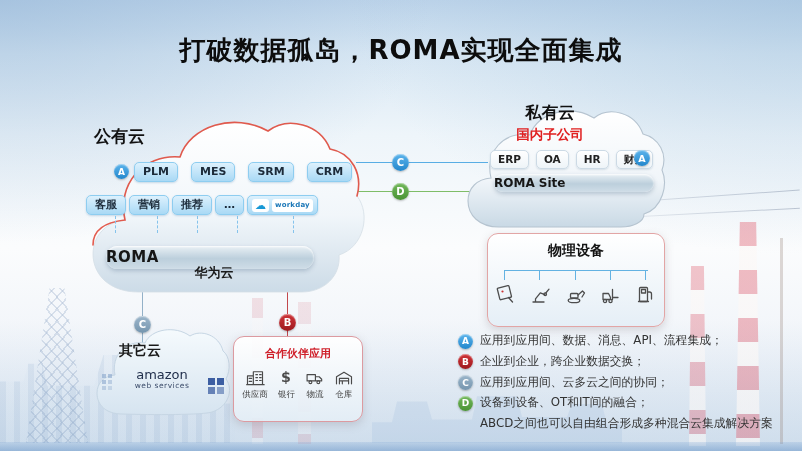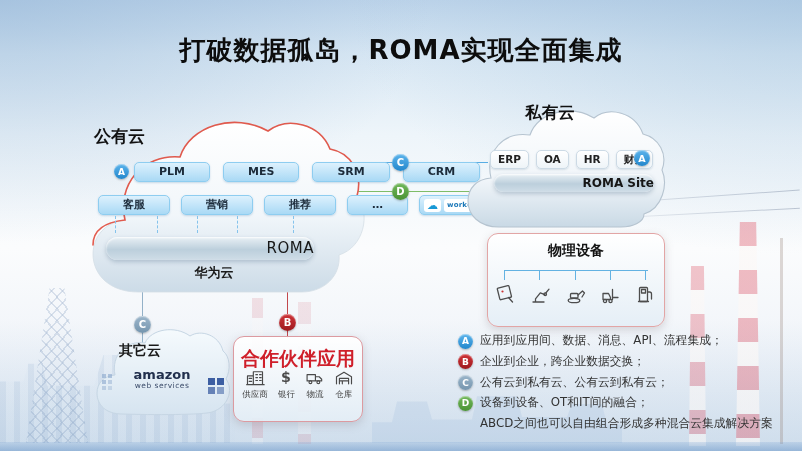--- a/index.html
+++ b/index.html
@@ -52,50 +52,50 @@
   .bg-blue{background:linear-gradient(180deg,#5cb4ec,#2387cc);}
   .bg-green{background:linear-gradient(180deg,#72b85c,#4a9334);}
   .bg-red{background:linear-gradient(180deg,#cf3338,#9e1a1f);}
   .bg-steel{background:linear-gradient(180deg,#9cb6cb,#7595ae);}
 
   
   .cloud-group{position:absolute;z-index:2;}
   .cloud-svg{position:absolute;left:0;top:0;}
   .pub-title{position:absolute;left:8px;top:30px;width:200px;text-align:left;font-size:17px;font-weight:bold;color:#111;}
   .chip-row{position:absolute;display:flex;}
-  .chip{border-radius:5px;padding:2px 24px;font-size:11px;font-weight:600;color:#1c2b3a;line-height:14px;white-space:nowrap;
+  .chip{border-radius:5px;padding:2px 8px;font-size:11px;font-weight:600;color:#1c2b3a;line-height:14px;white-space:nowrap;
     background:linear-gradient(180deg,#ddf1fd,#a9d9f5);border:1px solid #8ecdf0;box-shadow:0 1px 2px rgba(60,120,170,.25);}
   .chip-white{border-radius:5px;padding:2px 7px;font-size:10.5px;font-weight:600;color:#222;line-height:13px;white-space:nowrap;
     background:linear-gradient(180deg,#ffffff,#eef4f8);border:1px solid #ccdae5;box-shadow:0 1px 2px rgba(90,120,150,.2);}
   .logos-chip{display:flex;align-items:center;gap:3px;padding:2px 4px;}
   .logo-mini{background:#fff;border-radius:3px;height:13px;display:flex;align-items:center;justify-content:center;padding:0 3px;}
   .sf-glyph{font-size:11px;color:#1798d5;line-height:11px;}
   .wd-text{font-size:7px;font-weight:bold;color:#1c78b8;letter-spacing:.2px;}
   .dash{position:absolute;width:0;border-left:1px dashed #85c3ec;}
-  .pill{position:absolute;border-radius:12px;text-align:right;color:#161616;
+  .pill{position:absolute;border-radius:12px;text-align:left;color:#161616;
     background:linear-gradient(180deg,#e9f0f5 0%,#bccfdc 55%,#cfdde7 100%);
     box-shadow:inset 0 1px 2px rgba(255,255,255,.9),0 2px 4px rgba(70,100,130,.3);}
   .provider{position:absolute;left:0;top:169px;width:256px;text-align:center;font-size:13px;font-weight:bold;color:#1a1a1a;}
   .pri-title{position:absolute;left:0;top:14px;width:176px;text-align:center;font-size:16.5px;font-weight:bold;color:#111;}
   .pri-sub{position:absolute;left:0;top:38px;width:176px;text-align:center;font-size:13.5px;font-weight:bold;color:#e02020;}
   .oth-title{position:absolute;left:0;top:20px;width:96px;text-align:center;font-size:14px;font-weight:bold;color:#1a1a1a;}
   .aws{position:absolute;left:0;top:46px;width:140px;text-align:center;}
-  .aws-l1{font-size:13px;font-weight:bold;color:#22304d;line-height:13px;}
+  .aws-l1{font-size:13px;font-weight:normal;color:#22304d;line-height:13px;}
   .aws-l2{font-size:7.5px;color:#3c4d6b;letter-spacing:.5px;}
   .px-l{position:absolute;left:10px;top:52px;width:4px;height:4px;background:rgba(130,160,200,.55);
     box-shadow:6px 0 rgba(130,160,200,.55),0 6px rgba(130,160,200,.55),6px 6px rgba(130,160,200,.4),0 12px rgba(130,160,200,.4),6px 12px rgba(130,160,200,.3);}
   .px-r{position:absolute;left:116px;top:56px;width:7px;height:7px;background:#3c5ea2;
     box-shadow:9px 0 #3c5ea2,0 9px rgba(60,94,162,.75),9px 9px rgba(60,94,162,.55);}
 
   
   .panel{position:absolute;z-index:2;border-radius:11px;
     background:linear-gradient(180deg,rgba(255,255,255,.95),rgba(228,238,246,.92));
     box-shadow:0 3px 8px rgba(120,110,120,.25);}
   .partner-box{left:233px;top:336px;width:128px;height:84px;border:1px solid #dc9aa0;}
-  .partner-title{position:absolute;top:9px;left:0;width:100%;text-align:center;font-size:19px;font-weight:bold;color:#cf1f2a;}
+  .partner-title{position:absolute;top:9px;left:0;width:100%;text-align:center;font-size:11px;font-weight:bold;color:#cf1f2a;}
   .partner-items{position:absolute;top:31px;left:4px;right:4px;display:flex;justify-content:space-around;}
   .p-item{display:flex;flex-direction:column;align-items:center;gap:1px;}
   .p-label{font-size:8.5px;color:#3d3d3d;}
   .devices-box{left:487px;top:233px;width:176px;height:92px;border:1px solid #e2a5a5;}
   .devices-title{position:absolute;top:8px;left:0;width:100%;text-align:center;font-size:14px;font-weight:bold;color:#141414;}
   .dev-connector{position:absolute;top:36px;left:16px;width:144px;border-top:1.3px solid #63b2e2;}
   .tick{position:absolute;top:0;height:9px;border-left:1.3px solid #63b2e2;}
   .dev-icons{position:absolute;top:47px;left:6px;right:6px;display:flex;justify-content:space-between;}
 
   
@@ -149,55 +149,56 @@
       <path d="M 7 150 C 7 134 20 127 39 125 C 31 90 56 59 94 62 C 104 31 148 17 182 36 C 202 21 234 29 244 54 C 266 58 277 79 271 101" fill="none" stroke="#e04a3c" stroke-width="1.6" stroke-opacity="0.9" stroke-linecap="round"></path>
     </svg>
     <div class="pub-title">公有云</div>
     <div class="badge badge-17 bg-blue" style="left:28px;top:69px;position:absolute;width:15px;height:15px;font-size:9px;">A</div>
     <div class="chip-row" style="left:48px;top:67px;gap:13px;">
       <div class="chip">PLM</div>
       <div class="chip">MES</div>
       <div class="chip">SRM</div>
       <div class="chip">CRM</div>
     </div>
-    <div class="chip-row" style="left:12px;top:100px;gap:11px;">
+    <div class="chip-row" style="left:0;top:100px;gap:3px;">
       <div class="chip">客服</div>
       <div class="chip">营销</div>
       <div class="chip">推荐</div>
       <div class="chip">…</div>
       <div class="chip logos-chip">
         <span class="logo-mini">
             <span class="sf-glyph">☁</span>
           </span>
         <span class="logo-mini">
             <span class="wd-text">workday</span>
           </span>
       </div>
     </div>
     <div class="dash" style="left:29px;top:121px;height:17px;"></div>
     <div class="dash" style="left:71px;top:121px;height:17px;"></div>
     <div class="dash" style="left:111px;top:121px;height:17px;"></div>
     <div class="dash" style="left:151px;top:121px;height:17px;"></div>
     <div class="dash" style="left:207px;top:121px;height:17px;"></div>
-    <div class="pill" style="left:20px;top:142px;width:208px;height:23px;line-height:23px;font-size:15px;font-weight:normal;letter-spacing:.5px;">ROMA</div>
+    <div class="pill" style="left:20px;top:151px;width:208px;height:23px;line-height:23px;font-size:15px;font-weight:bold;letter-spacing:.5px;">ROMA</div>
     <div class="provider">华为云</div>
   </div>
 
   <div class="cloud-group" style="left:462px;top:88px;width:208px;height:148px;">
     <svg class="cloud-svg" width="208" height="148" viewBox="0 0 208 148">
       <defs>
         <linearGradient id="priGrad" x1="0" y1="0" x2="0" y2="1">
           <stop offset="0%" stop-color="#ffffff"></stop>
             <stop offset="60%" stop-color="#f0f5f9"></stop>
             <stop offset="100%" stop-color="#c9d9e5"></stop>
         </linearGradient>
       </defs>
       <path d="M 37 139 C 17 139 6 127 6 113 C 6 100 15 91 29 90 C 23 64 41 43 68 47 C 76 24 109 16 132 30 C 147 18 173 24 181 46 C 197 50 206 66 200 82 C 206 96 201 120 182 126 C 182 134 171 139 159 139 Z" fill="url(#priGrad)" stroke="#b6c4d0" stroke-width="1.1"></path>
     </svg>
     <div class="pri-title">私有云</div>
+    <div class="pri-sub">国内子公司</div>
     <div class="chip-row" style="left:28px;top:62px;gap:7px;">
       <div class="chip-white">ERP</div>
       <div class="chip-white">OA</div>
       <div class="chip-white">HR</div>
       <div class="chip-white">财务</div>
     </div>
     <div class="badge bg-blue" style="left:172px;top:62px;position:absolute;width:16px;height:16px;font-size:9.5px;">A</div>
     <div class="pill" style="left:32px;top:86px;width:160px;height:18px;line-height:18px;font-size:12px;font-weight:bold;border-radius:9px;">ROMA Site</div>
   </div>
 
@@ -299,21 +300,21 @@
     <div class="legend-row">
       <div class="badge badge-15 bg-blue">A</div>
       <div class="legend-text">应用到应用间、数据、消息、API、流程集成；</div>
     </div>
     <div class="legend-row">
       <div class="badge badge-15 bg-red">B</div>
       <div class="legend-text">企业到企业，跨企业数据交换；</div>
     </div>
     <div class="legend-row">
       <div class="badge badge-15 bg-steel">C</div>
-      <div class="legend-text">公有云到私有云、公有云到私有云；</div>
+      <div class="legend-text">应用到应用间、云多云之间的协同；</div>
     </div>
     <div class="legend-row">
       <div class="badge badge-15 bg-green">D</div>
       <div class="legend-text">设备到设备、OT和IT间的融合；</div>
     </div>
     <div class="legend-foot">ABCD之间也可以自由组合形成多种混合云集成解决方案</div>
   </div>
 
 </div>
 

